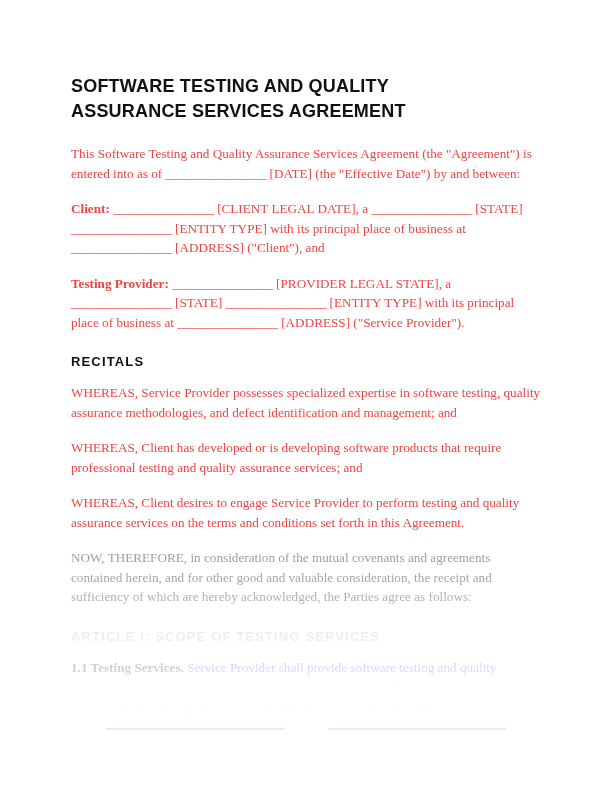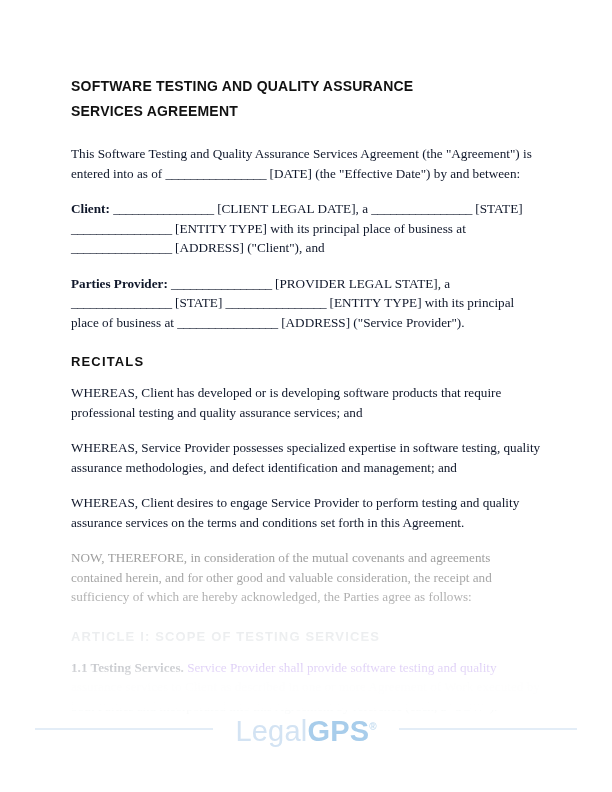--- a/index.html
+++ b/index.html
@@ -29,35 +29,35 @@
     position: absolute;
     left: 71px;
     top: 74px;
     width: 472px;
   }
 
   
   .doc-title {
     font-family: "Liberation Sans", sans-serif;
     font-weight: bold;
-    font-size: 14px;
+    font-size: 18px;
     line-height: 25px;
     letter-spacing: 0.2px;
     color: #111111;
     margin: 0 0 20px 0;
     max-width: 400px;
   }
 
   
   .para {
     font-family: "Liberation Serif", serif;
     font-size: 13.2px;
     line-height: 19.5px;
     margin: 0 0 16px 0;
-    color: #0f172a;
+    color: #ef4444;
     text-align: left;
   }
   .para b, .lead {
     font-weight: bold;
   }
 
   .blank {
     font-family: "Liberation Serif", serif;
     letter-spacing: -0.3px;
   }
@@ -156,44 +156,43 @@
 <div class="page">
 
   <div class="content">
 
     <h1 class="doc-title">SOFTWARE TESTING AND QUALITY ASSURANCE SERVICES AGREEMENT</h1>
 
     <p class="para"><span>This Software Testing and Quality Assurance Services Agreement (the "Agreement") is entered into as of </span><span class="blank">________________</span><span> [DATE] (the "Effective Date") by and between:</span></p>
 
     <p class="para"><b>Client:</b> <span class="blank">________________</span><span> [CLIENT LEGAL DATE], a </span><span class="blank">________________</span><span> [STATE] </span><span class="blank">________________</span><span> [ENTITY TYPE] with its principal place of business at </span><span class="blank">________________</span><span> [ADDRESS] ("Client"), and</span></p>
 
-    <p class="para"><b>Parties Provider:</b> <span class="blank">________________</span><span> [PROVIDER LEGAL STATE], a </span><span class="blank">________________</span><span> [STATE] </span><span class="blank">________________</span><span> [ENTITY TYPE] with its principal place of business at </span><span class="blank">________________</span><span> [ADDRESS] ("Service Provider").</span></p>
+    <p class="para"><b>Testing Provider:</b> <span class="blank">________________</span><span> [PROVIDER LEGAL STATE], a </span><span class="blank">________________</span><span> [STATE] </span><span class="blank">________________</span><span> [ENTITY TYPE] with its principal place of business at </span><span class="blank">________________</span><span> [ADDRESS] ("Service Provider").</span></p>
 
 
     <h2 class="section-heading">RECITALS</h2>
 
+    <p class="para">WHEREAS, Service Provider possesses specialized expertise in software testing, quality assurance methodologies, and defect identification and management; and</p>
+
     <p class="para">WHEREAS, Client has developed or is developing software products that require professional testing and quality assurance services; and</p>
-
-    <p class="para">WHEREAS, Service Provider possesses specialized expertise in software testing, quality assurance methodologies, and defect identification and management; and</p>
 
     <p class="para">WHEREAS, Client desires to engage Service Provider to perform testing and quality assurance services on the terms and conditions set forth in this Agreement.</p>
 
     <p class="para fade-1">NOW, THEREFORE, in consideration of the mutual covenants and agreements contained herein, and for other good and valuable consideration, the receipt and sufficiency of which are hereby acknowledged, the Parties agree as follows:</p>
 
     <h2 class="article-heading fade-2">ARTICLE I: SCOPE OF TESTING SERVICES</h2>
 
     <p class="para fade-3">
       <span class="lead fade-line-a">1.1 Testing Services.</span><span class="fade-line-a"> Service Provider shall provide software testing and quality</span>
       <span class="fade-line-b">assurance services to Client as described in one or more Agreement of Work executed by</span>
       <span class="fade-line-c">both Parties and incorporated into this Agreement by reference (each, a "SOW").</span>
     </p>
 
   </div>
 
   <div class="fade-mask"></div>
 
   <div class="footer">
     <div class="rule rule-left"></div>
-    <div class="logo"><span class="logo-legal">Legal</span><span class="logo-gps">GPS</span><span class="logo-reg">®</span></div>
     <div class="rule rule-right"></div>
   </div>
 
 </div>
 
 </body></html>

